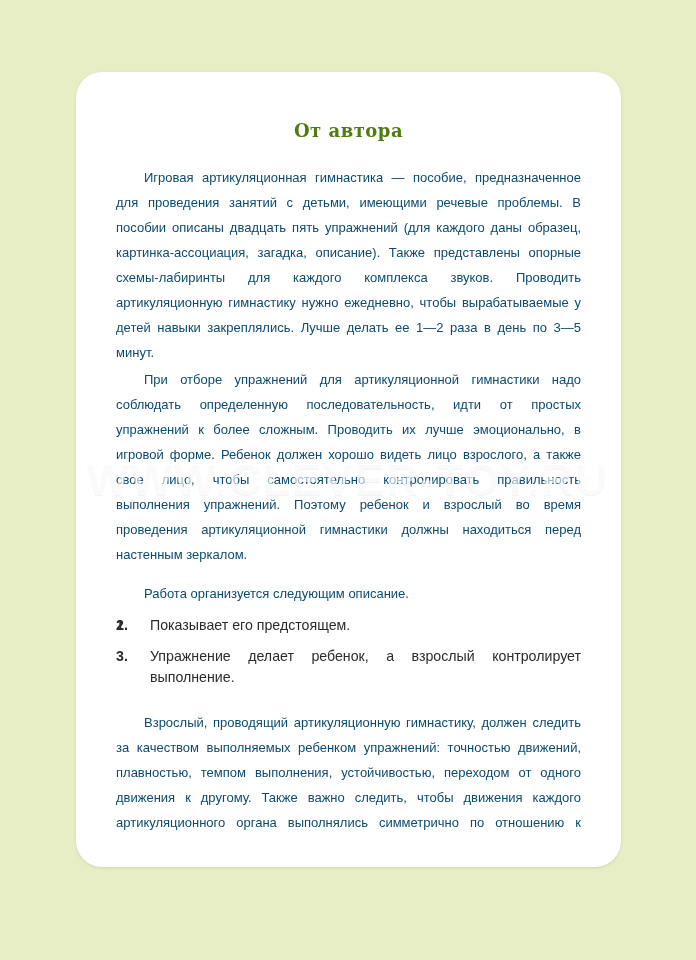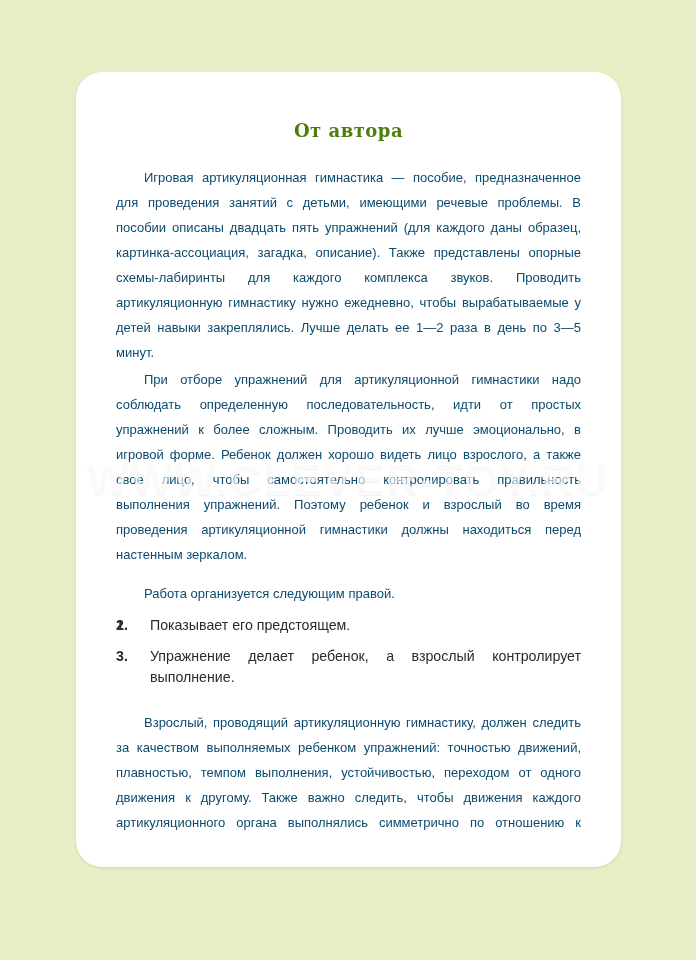--- a/index.html
+++ b/index.html
@@ -108,21 +108,21 @@
   <div class="sheet">
     <div class="sheet-inner">
 
       <div class="title">От автора</div>
 
       <p class="para">Игровая артикуляционная гимнастика — пособие, предназначенное для проведения занятий с детьми, имеющими речевые проблемы. В пособии описаны двадцать пять упражнений (для каждого даны образец, картинка-ассоциация, загадка, описание). Также представлены опорные схемы-лабиринты для каждого комплекса звуков. Проводить артикуляционную гимнастику нужно ежедневно, чтобы вырабатываемые у детей навыки закреплялись. Лучше делать ее 1—2 раза в день по 3—5 минут.</p>
       <p class="para">При отборе упражнений для артикуляционной гимнастики надо соблюдать определенную последовательность, идти от простых упражнений к более сложным. Проводить их лучше эмоционально, в игровой форме. Ребенок должен хорошо видеть лицо взрослого, а также свое лицо, чтобы самостоятельно контролировать правильность выполнения упражнений. Поэтому ребенок и взрослый во время проведения артикуляционной гимнастики должны находиться перед настенным зеркалом.</p>
 
       <div class="gap"></div>
 
-      <p class="para">Работа организуется следующим правой.</p>
+      <p class="para">Работа организуется следующим описание.</p>
 
       <ul class="list">
         <li>
           <span class="num">1.</span>
         </li>
         <li>
           <span class="num">2.</span>
           <span>Показывает его предстоящем.</span>
         </li>
         <li>

